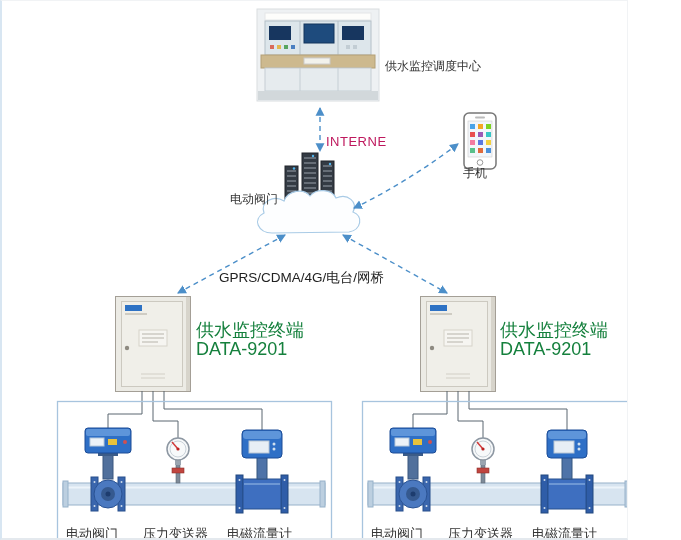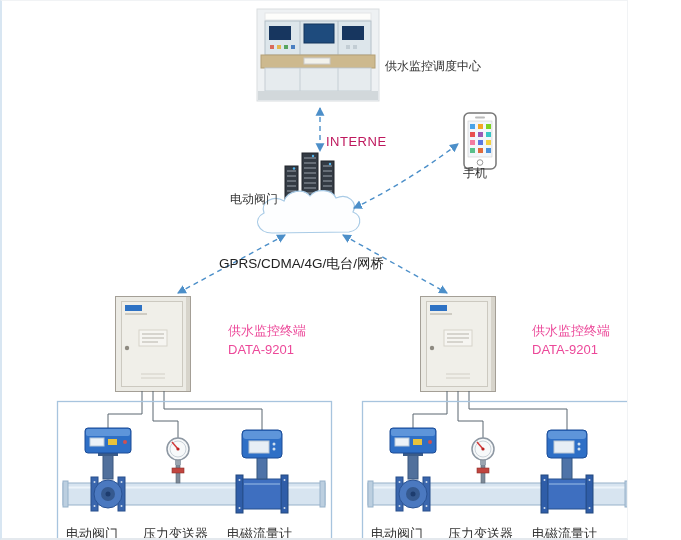--- a/index.html
+++ b/index.html
@@ -9,21 +9,21 @@
     position:relative; width:628px; height:540px; background:#fff;
     border-left:2px solid #d8e6f2; border-bottom:2px solid #e4e9ee;
     border-top:1px solid #f1f3f5; border-right:1px solid #f1f3f5;
     overflow:hidden;
   }
   svg.layer { position:absolute; left:0; top:0; }
   .lbl { position:absolute; color:#333; font-size:13px; white-space:nowrap; line-height:1.2; }
   .lbl-sm { font-size:12px; }
   .lbl-net { font-size:13px; color:#be185d; letter-spacing:.5px; }
   .lbl-gprs { font-size:13.5px; color:#222; }
-  .terminal-label div { font-size:13px; color:#ec4899; line-height:19px;margin-left:32px; }
+  .terminal-label div { font-size:18px; color:#15803d; line-height:19px; }
   .wire { stroke:#5b6670; stroke-width:1; fill:none; }
   .zone { fill:none; stroke:#a7c4de; stroke-width:1.3; }
   .dash { stroke:#4c8fc9; stroke-width:1.4; fill:none; stroke-dasharray:5 4; }
 </style>
 </head>
 <body>
 
 <div class="canvas">
 
   <svg class="layer" width="681" height="540" viewBox="0 0 681 540">
@@ -203,21 +203,21 @@
     </g>
 
     <use href="#site"></use>
     <use href="#site" x="305"></use>
   </svg>
 
   <div class="lbl lbl-sm" style="left:383px;top:58px">供水监控调度中心</div>
   <div class="lbl lbl-net" style="left:324px;top:133px">INTERNE</div>
   <div class="lbl lbl-sm" style="left:228px;top:191px">电动阀门</div>
   <div class="lbl lbl-sm" style="left:461px;top:165px">手机</div>
-  <div class="lbl lbl-gprs" style="left:217px;top:255px">GPRS/CDMA/4G/电台/网桥</div>
+  <div class="lbl lbl-gprs" style="left:217px;top:269px">GPRS/CDMA/4G/电台/网桥</div>
 
   <div class="lbl terminal-label" style="left:194px;top:320px">
     <div>供水监控终端</div>
     <div>DATA-9201</div>
   </div>
   <div class="lbl terminal-label" style="left:498px;top:320px">
     <div>供水监控终端</div>
     <div>DATA-9201</div>
   </div>
 

